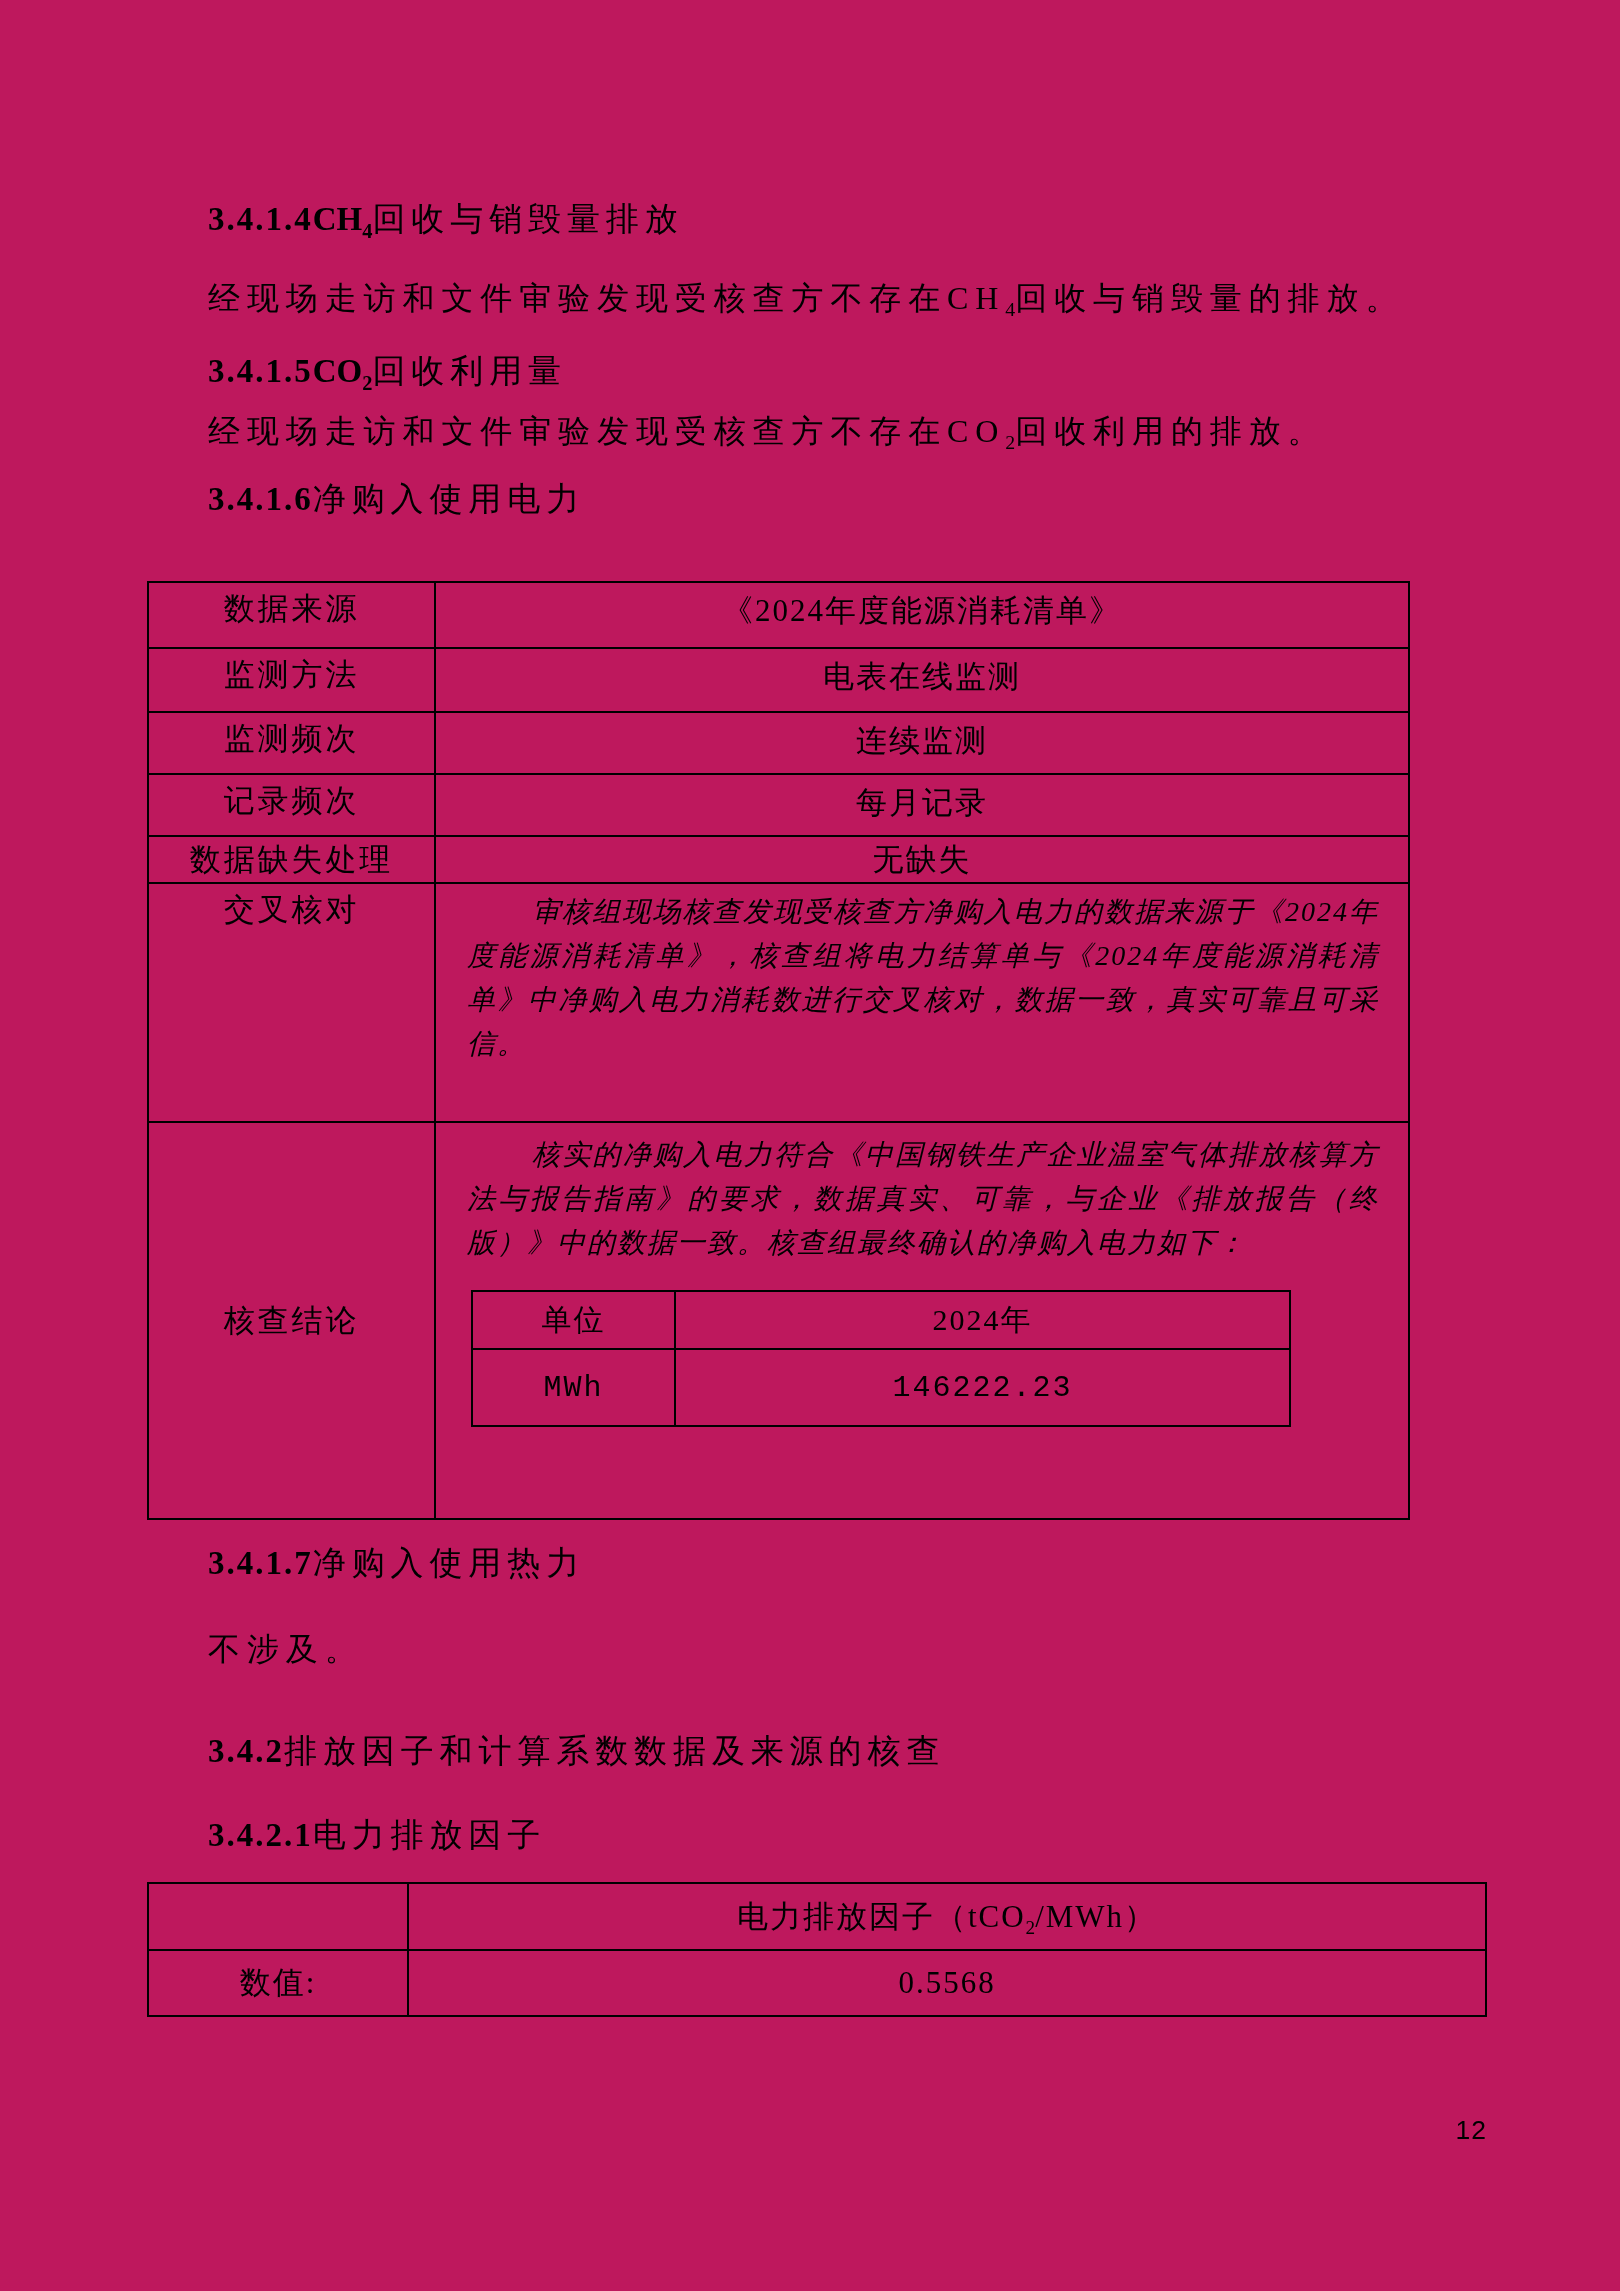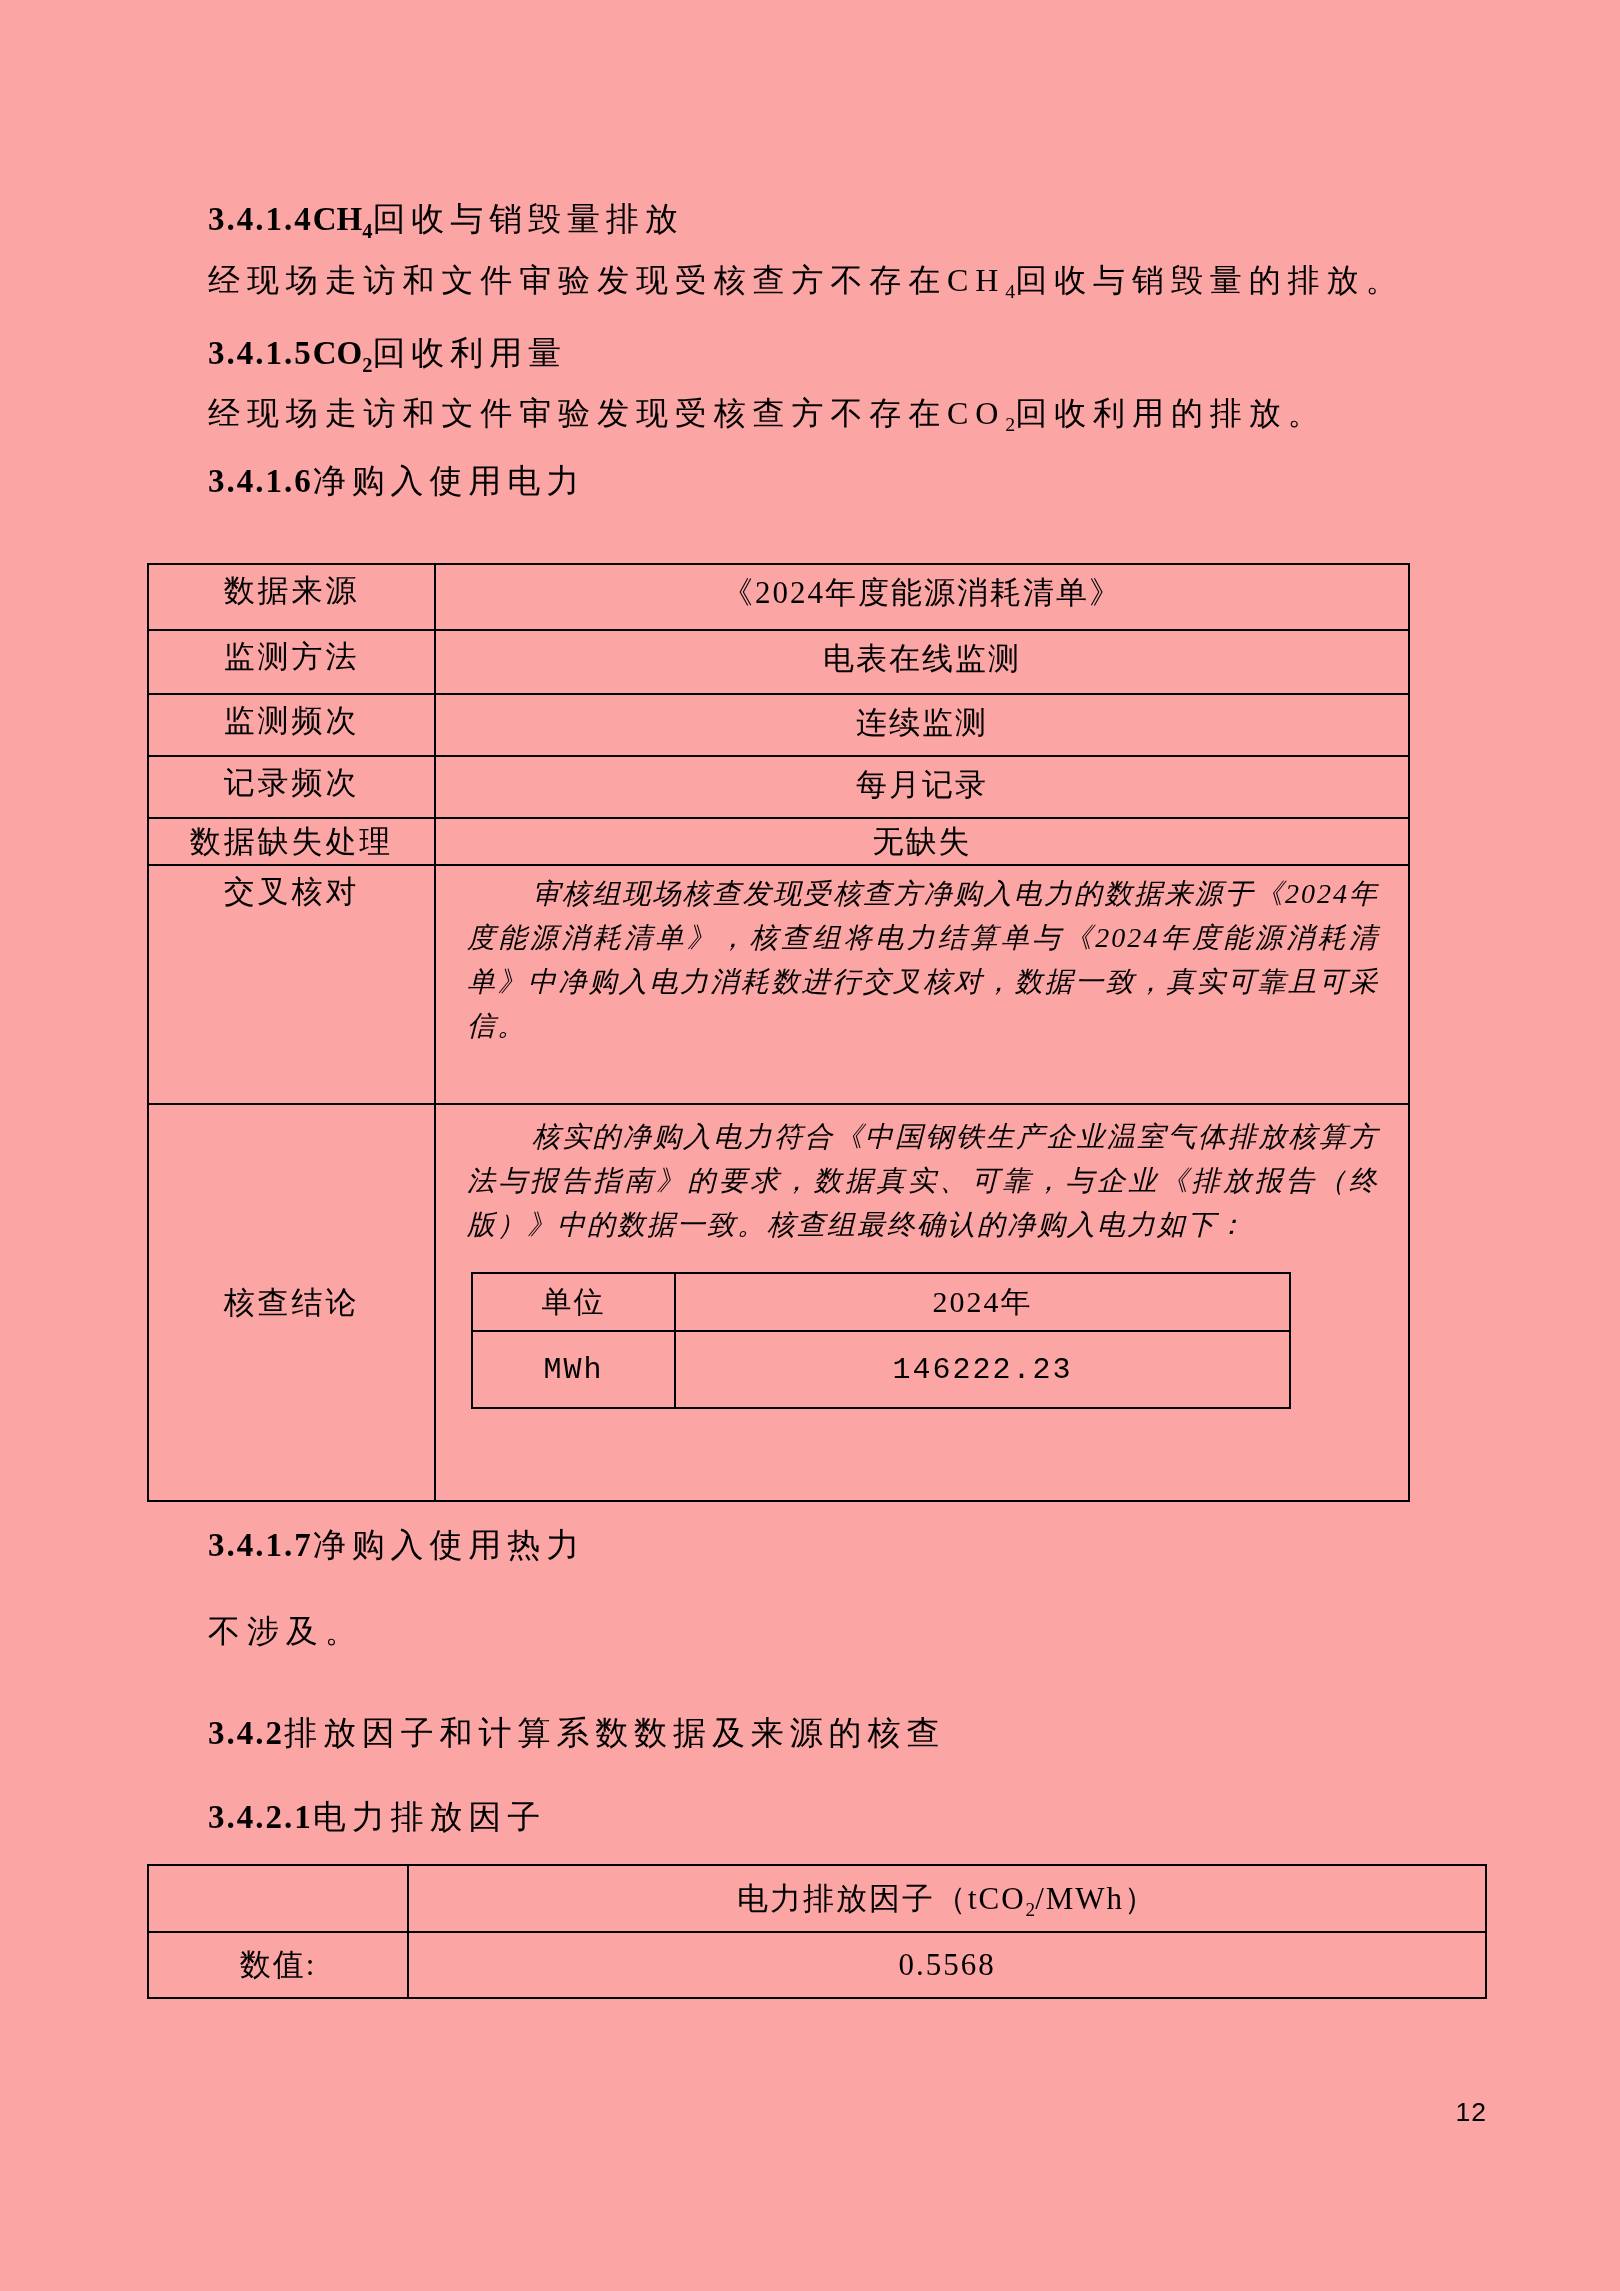--- a/index.html
+++ b/index.html
@@ -1,33 +1,33 @@
 <!DOCTYPE html>
 <html><head>
 <meta charset="utf-8">
 <style>
   * { margin:0; padding:0; box-sizing:border-box; }
   html,body { background:#ffffff; }
   .page {
     position:relative;
     width:1620px; height:2292px;
-    background:#fca5a5;
+    background:#be185d;
     color:#000;
     font-family:"Liberation Serif","DejaVu Serif",serif;
     padding:196px 133px 0 147px;
     overflow:hidden;
   }
   .indent { margin-left:61px; }
   .heading { font-size:33px; line-height:47px; letter-spacing:5.9px; white-space:nowrap; }
   .hnum { font-weight:bold; letter-spacing:2px; }
   .hchem { font-weight:bold; letter-spacing:0; }
   .para { font-size:32px; line-height:47px; letter-spacing:6.9px; }
   sub { font-size:0.62em; line-height:0; letter-spacing:0; }
 
-  .mt-p1 { margin-top:14px; }
+  .mt-p1 { margin-top:32px; }
   .mt-h2 { margin-top:25.5px; }
   .mt-p2 { margin-top:13px; }
   .mt-h3 { margin-top:21.6px; }
   .mt-t1 { margin-top:58px; }
   .mt-h4 { margin-top:19.6px; }
   .mt-p3 { margin-top:39px; }
   .mt-h5 { margin-top:55px; }
   .mt-h6 { margin-top:37px; }
   .mt-t2 { margin-top:23.5px;border-radius:29px; }
 

